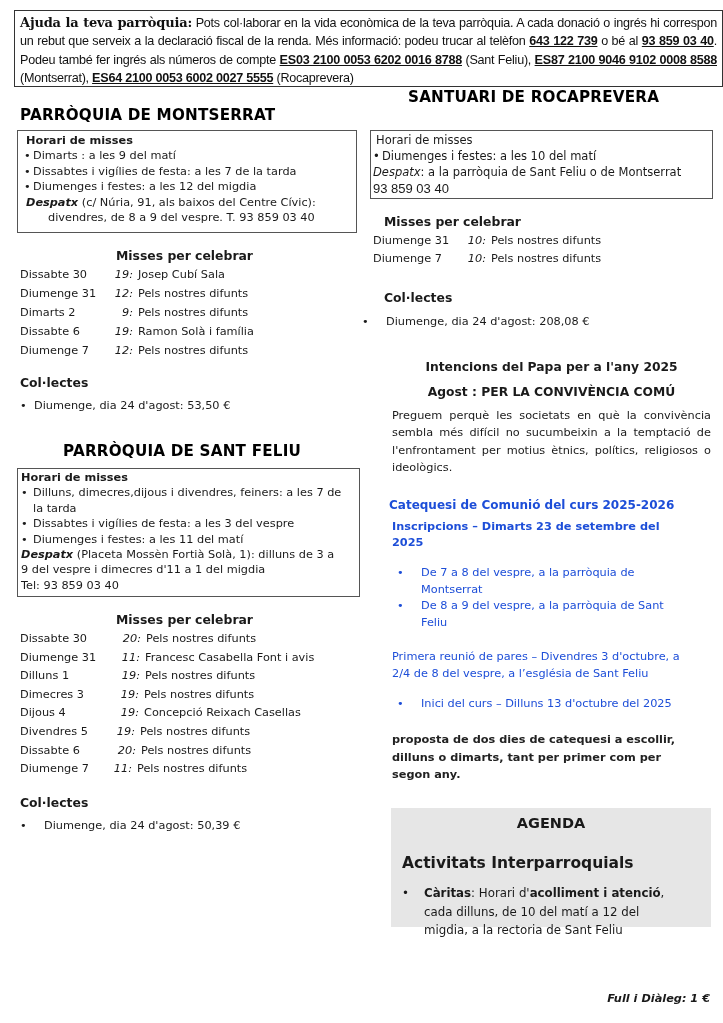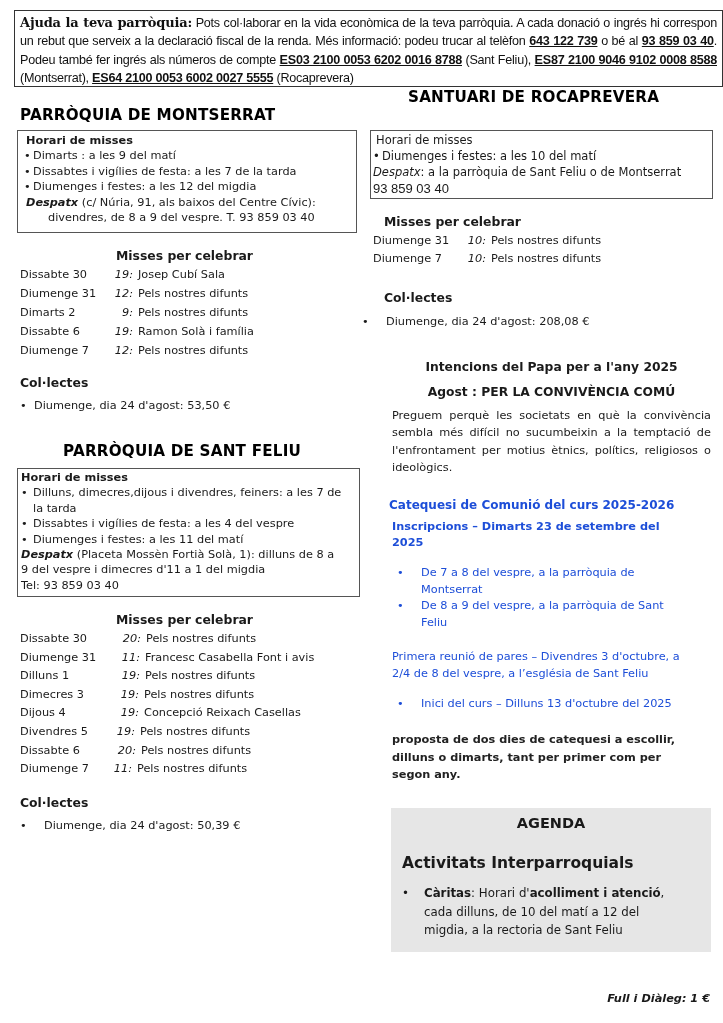--- a/index.html
+++ b/index.html
@@ -27,21 +27,21 @@
   .subh { font-weight: bold; font-size: 12.4px; }
   .mrow { position: absolute; white-space: nowrap; font-size: 11.3px; }
   .mrow .d { position: absolute; left: 0; }
   .mrow .t { position: absolute; font-style: italic; }
   .mrow .x { position: absolute; }
 
   .colbul { white-space: nowrap; }
 
   
   .gray { color: #1d4ed8; }
-  #agenda { left: 391px; top: 808px; width: 320px; height: 144px; background: #e6e6e6; }
+  #agenda { left: 391px; top: 808px; width: 320px; height: 119px; background: #e6e6e6; }
   #footer { right: 13px; top: 992px; font-weight: bold; font-style: italic; font-size: 11.3px; }
 </style>
 </head>
 <body>
 
 <div id="banner" class="abs">
   <span class="lead">Ajuda la teva parròquia:</span><span> Pots col·laborar en la vida econòmica de la teva parròquia. A cada donació o ingrés hi correspon un rebut que serveix a la declaració fiscal de la renda. Més informació: podeu trucar al telèfon </span><b>643 122 739</b><span> o bé al </span><b>93 859 03 40</b><span>. Podeu també fer ingrés als números de compte </span><b>ES03 2100 0053 6202 0016 8788</b><span> (Sant Feliu), </span><b>ES87 2100 9046 9102 0008 8588</b><span> (Montserrat), </span><b>ES64 2100 0053 6002 0027 5555</b><span> (Rocaprevera)</span>
 </div>
 
 <h2 class="par abs" style="left:20px; top:106px;">PARRÒQUIA DE MONTSERRAT</h2>
@@ -84,23 +84,23 @@
   </div>
 
 <div class="subh abs" style="left:20px; top:375px;">Col·lectes</div>
 <div class="colbul abs" style="left:20px; top:399px;"><span style="display:inline-block;width:14px;">•</span><span>Diumenge, dia 24 d'agost: 53,50 €</span></div>
 
 <h2 class="par abs" style="left:63px; top:442px;">PARRÒQUIA DE SANT FELIU</h2>
 <div class="box abs" style="left:17px; top:468px; width:343px; height:129px; padding:1px 3px;">
   <div class="ttl">Horari de misses</div>
   <div class="bl"><span class="dot" style="width:12px;">•</span><span>Dilluns, dimecres,dijous i divendres, feiners: a les 7 de</span></div>
   <div class="bl" style="padding-left:12px;">la tarda</div>
-  <div class="bl"><span class="dot" style="width:12px;">•</span><span>Dissabtes i vigílies de festa: a les 4 del vespre</span></div>
+  <div class="bl"><span class="dot" style="width:12px;">•</span><span>Dissabtes i vigílies de festa: a les 3 del vespre</span></div>
   <div class="bl"><span class="dot" style="width:12px;">•</span><span>Diumenges i festes: a les 11 del matí</span></div>
-  <div class="bl"><b><i>Despatx</i></b><span> (Placeta Mossèn Fortià Solà, 1): dilluns de 8 a</span></div>
+  <div class="bl"><b><i>Despatx</i></b><span> (Placeta Mossèn Fortià Solà, 1): dilluns de 3 a</span></div>
   <div class="bl">9 del vespre i dimecres d'11 a 1 del migdia</div>
   <div class="bl">Tel: 93 859 03 40</div>
 </div>
 
 <div class="subh abs" style="left:116px; top:612px;">Misses per celebrar</div>
 <div id="sf-masses">
     <div class="mrow" style="left: 20px; top: 632px; width: 340px; height: 16px;">
       <span class="d">Dissabte 30</span>
       <span class="t" style="right: 219px; text-align: right;">20:</span>
       <span class="x" style="left: 126px;">Pels nostres difunts</span>

